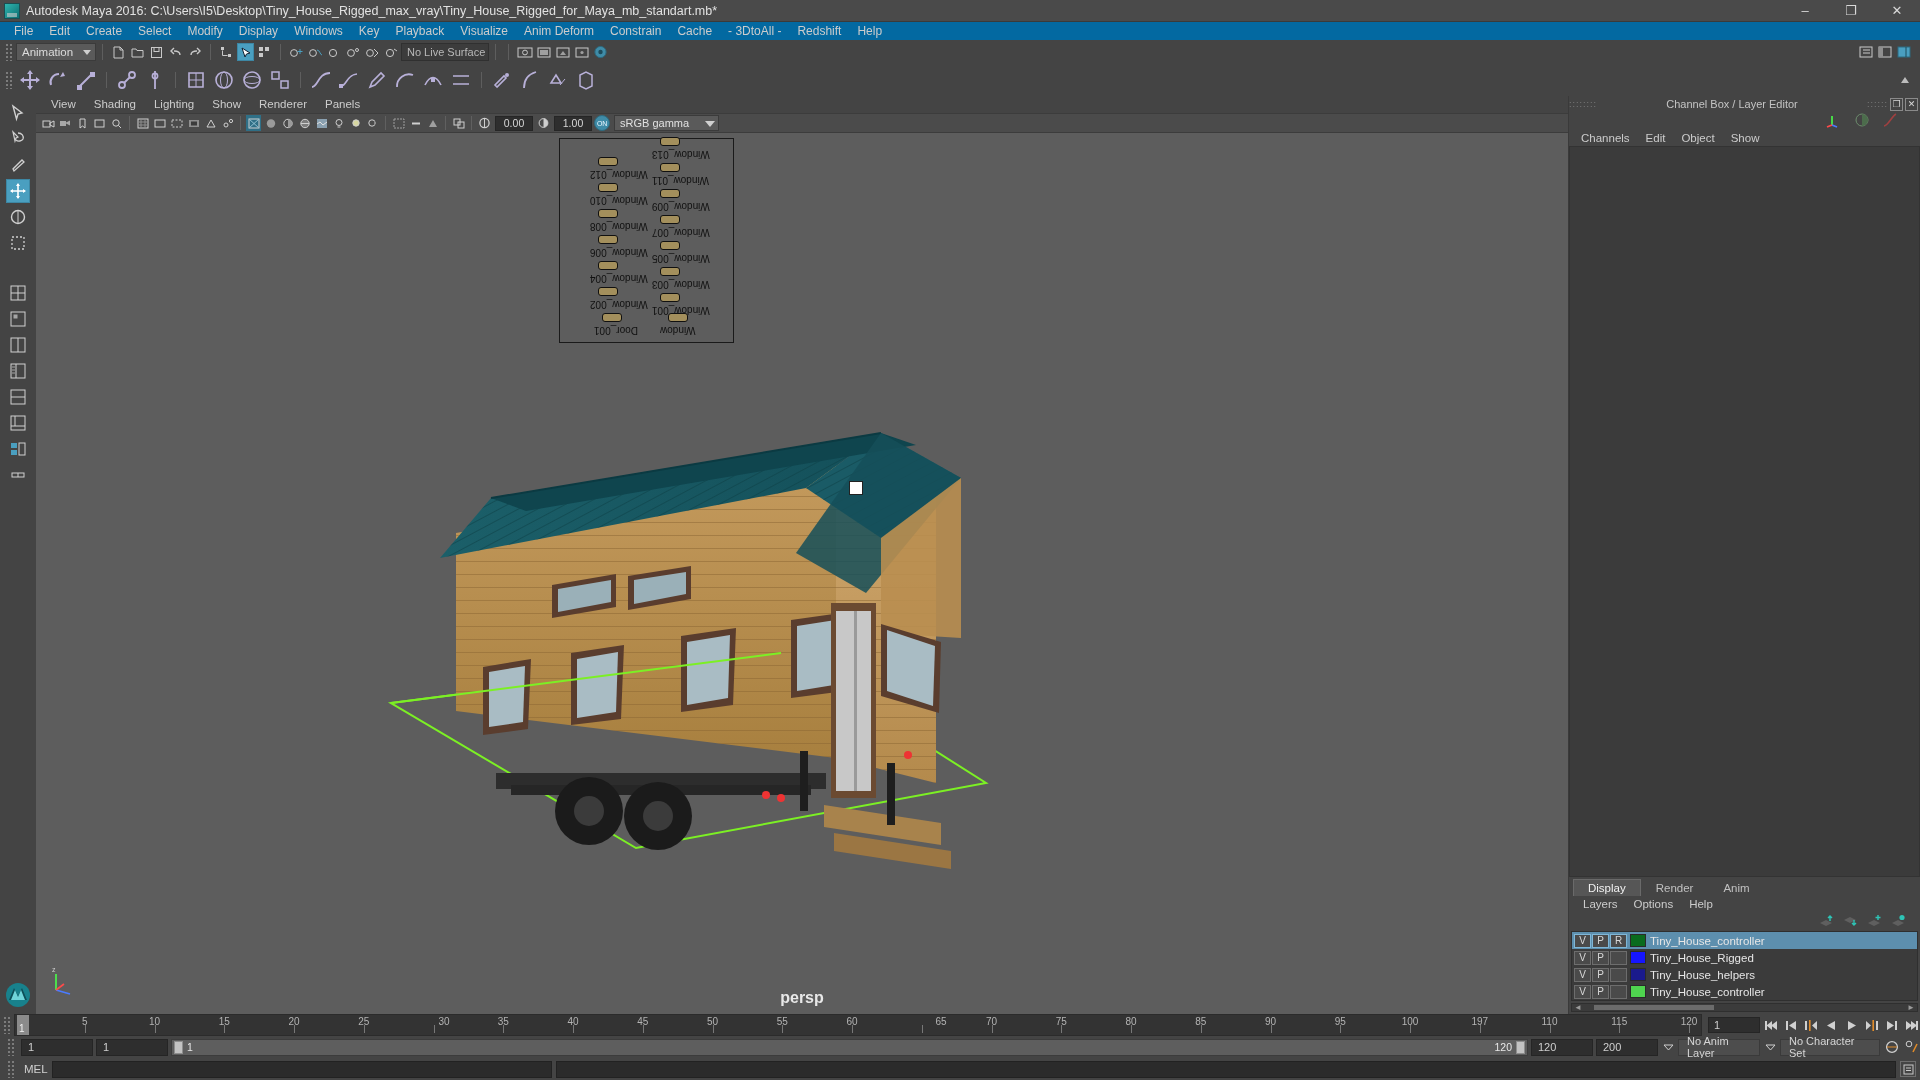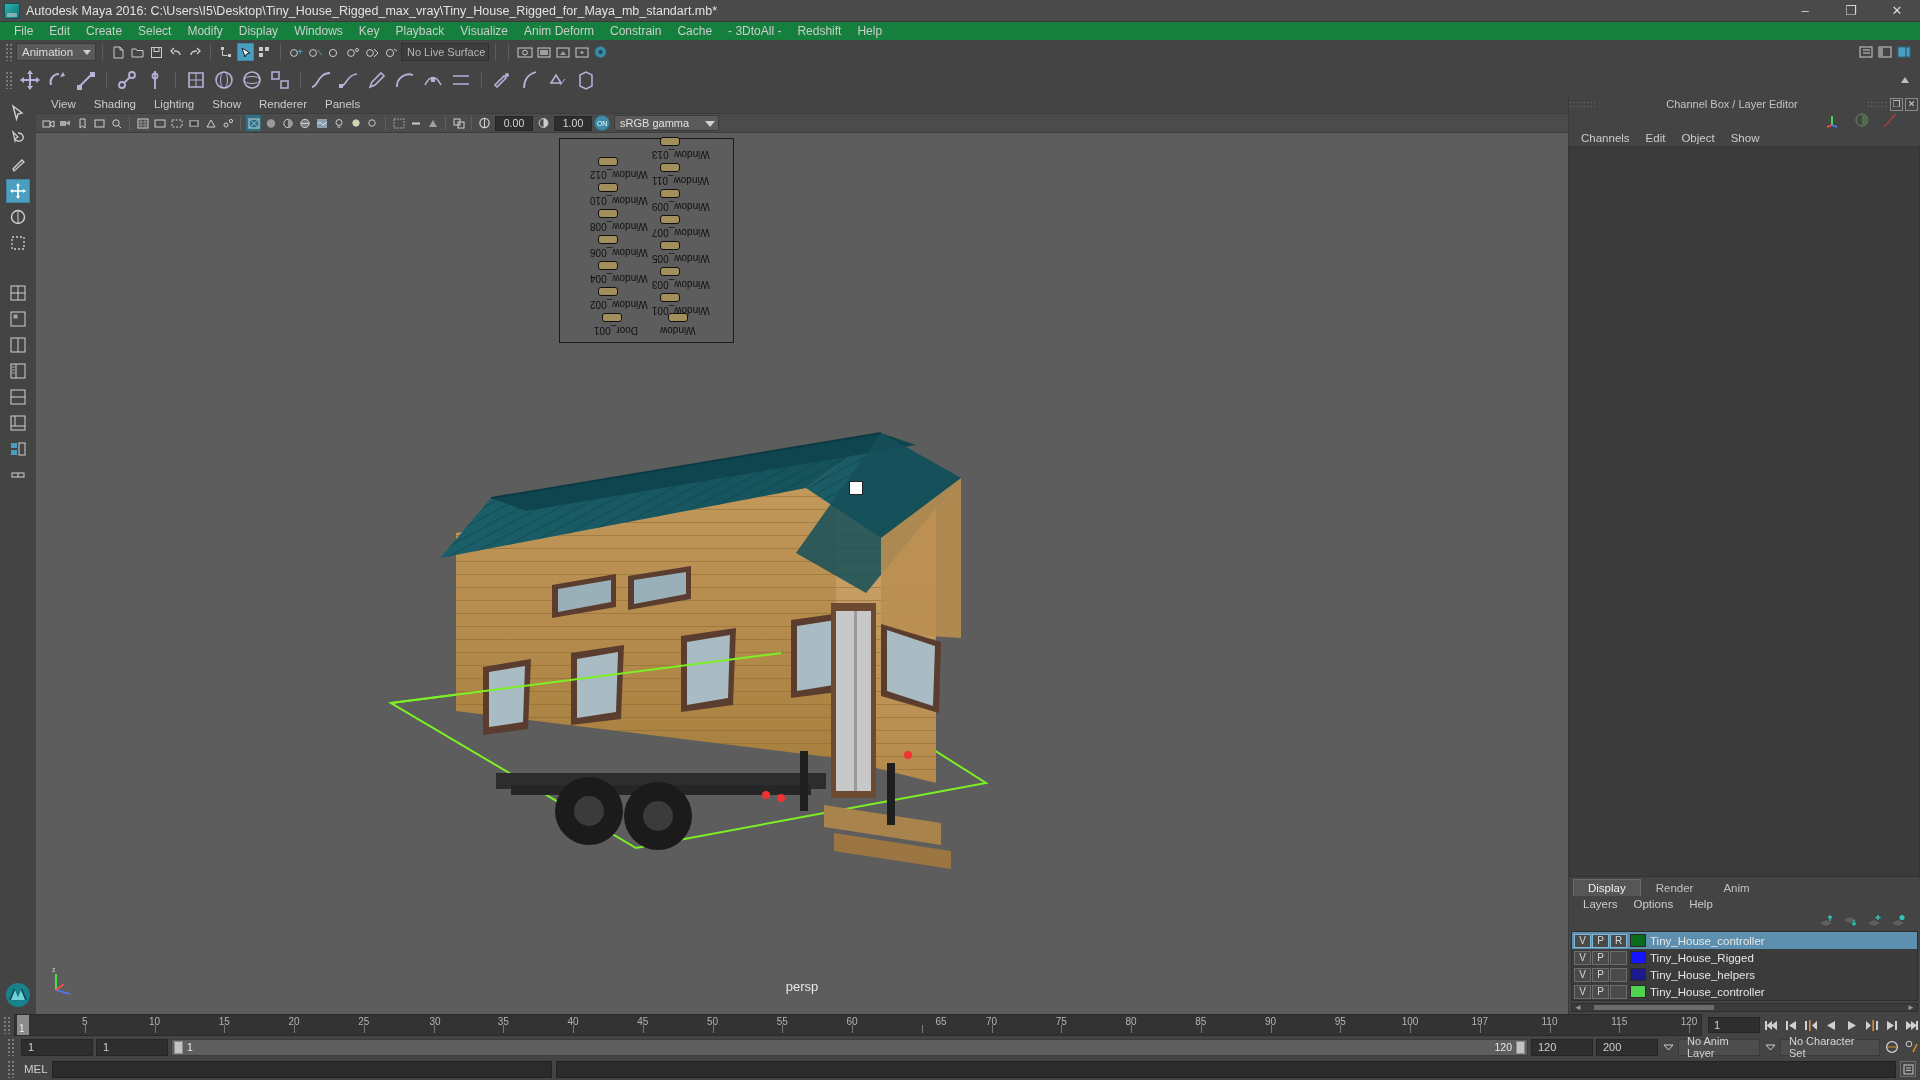--- a/index.html
+++ b/index.html
@@ -15,21 +15,21 @@
 
   
   .titlebar { height:22px; background:#4a4a4a; display:flex; align-items:center; flex:0 0 22px; border-bottom:1px solid #3a3a3a;}
   .tb-icon { width:16px;height:16px;margin:0 6px 0 4px; background:linear-gradient(135deg,#2fb6b0,#0d6e72); border:1px solid #1b4e52; position:relative;}
   .tb-icon:after{content:"";position:absolute;left:2px;bottom:1px;right:2px;height:4px;background:#cfcfcf;opacity:.6;}
   .tb-title { font-size:12.5px; color:#e2e2e2; white-space:nowrap; }
   .tb-btns { margin-left:auto; display:flex; height:100%; }
   .tb-btn { width:46px;height:100%;display:flex;align-items:center;justify-content:center;color:#d8d8d8;font-size:13px;}
 
   
-  .menubar { height:18px; background:#15803d; display:flex; align-items:center; padding-left:6px; flex:0 0 18px; }
+  .menubar { height:18px; background:#0369a1; display:flex; align-items:center; padding-left:6px; flex:0 0 18px; }
   .menu-item { padding:0 8px; font-size:12px; color:#cccccc; line-height:18px; white-space:nowrap;}
 
   
   .toolbar-row { height:24px; background:#444; display:flex; align-items:center; flex:0 0 24px; padding-left:2px; }
   .grip { width:8px;height:18px; background:
       radial-gradient(circle at 2px 2px,#8a8a8a 1px, transparent 1.2px) 0 0/4px 4px;
       margin:0 3px; opacity:.8;}
   .mode-select { width:80px;height:18px;background:#5a5a5a;border:1px solid #3b3b3b;display:flex;align-items:center;
       padding-left:5px;font-size:11.5px;color:#dcdcdc;position:relative;}
   .mode-select .arr{ position:absolute;right:4px;top:6px;border-left:4px solid transparent;border-right:4px solid transparent;border-top:5px solid #cfcfcf;}
@@ -63,21 +63,21 @@
   .numfield { width:38px;height:15px;background:#2e2e2e;border:1px solid #262626;color:#d6d6d6;font-size:10.5px;
       display:flex;align-items:center;justify-content:center;margin:0 2px;}
   .onbadge { width:16px;height:16px;border-radius:50%;background:#3f8ca8;border:1px solid #2e6b80;color:#eaf7ff;
       font-size:7px;display:flex;align-items:center;justify-content:center;letter-spacing:-0.3px;}
   .gamma-sel { width:105px;height:16px;background:#5a5a5a;border:1px solid #3b3b3b;color:#e0e0e0;font-size:11px;
       display:flex;align-items:center;padding-left:5px;position:relative;margin-left:4px;}
   .gamma-sel .arr{position:absolute;right:3px;top:5px;border-left:5px solid transparent;border-right:5px solid transparent;border-top:6px solid #d0d0d0;}
 
   
   .viewport { flex:1 1 auto; position:relative; background:#5d5d5d; overflow:hidden;}
-  .persp-label { position:absolute; bottom:20px; left:50%; transform:translateX(-50%); font-size:13px; color:#e8e8e8; font-weight:normal;}
+  .persp-label { position:absolute; bottom:7px; left:50%; transform:translateX(-50%); font-size:16px; color:#e8e8e8; font-weight:bold;}
   .axis-gizmo { position:absolute; left:14px; bottom:18px; width:34px;height:34px;}
 
   
   .right-panel { width:352px; background:#444; display:flex; flex-direction:column; flex:0 0 352px; border-left:1px solid #3a3a3a;}
   .rp-head { height:16px;display:flex;align-items:center;justify-content:flex-end;padding-right:2px;font-size:11px;color:#c4c4c4;}
   .rp-head .ttl{ margin-right:auto; margin-left:auto; }
   .dots { letter-spacing:1px; color:#7d7d7d; font-size:9px; }
   .rp-btn { width:13px;height:13px;border:1px solid #8a8a8a;color:#d8d8d8;font-size:9px;display:inline-flex;
       align-items:center;justify-content:center;margin-left:2px;}
   .rp-icons { height:18px; display:flex; align-items:center; justify-content:flex-end; padding-right:22px; gap:12px;}
@@ -988,21 +988,21 @@
     <div class="tick-lbl" style="left: 69.7983px;">5</div>
         <div class="tick-mark" style="left: 69.7983px;"></div>
         <div class="tick-lbl" style="left: 139.546px;">10</div>
         <div class="tick-mark" style="left: 139.546px;"></div>
         <div class="tick-lbl" style="left: 209.294px;">15</div>
         <div class="tick-mark" style="left: 209.294px;"></div>
         <div class="tick-lbl" style="left: 279.042px;">20</div>
         <div class="tick-mark" style="left: 279.042px;"></div>
         <div class="tick-lbl" style="left: 348.79px;">25</div>
         <div class="tick-mark" style="left: 348.79px;"></div>
-        <div class="tick-lbl" style="left: 420px;">30</div>
+        <div class="tick-lbl" style="left: 429px;">30</div>
         <div class="tick-mark" style="left: 418.538px;"></div>
         <div class="tick-lbl" style="left: 488.286px;">35</div>
         <div class="tick-mark" style="left: 488.286px;"></div>
         <div class="tick-lbl" style="left: 558.034px;">40</div>
         <div class="tick-mark" style="left: 558.034px;"></div>
         <div class="tick-lbl" style="left: 627.782px;">45</div>
         <div class="tick-mark" style="left: 627.782px;"></div>
         <div class="tick-lbl" style="left: 697.529px;">50</div>
         <div class="tick-mark" style="left: 697.529px;"></div>
         <div class="tick-lbl" style="left: 767.277px;">55</div>

